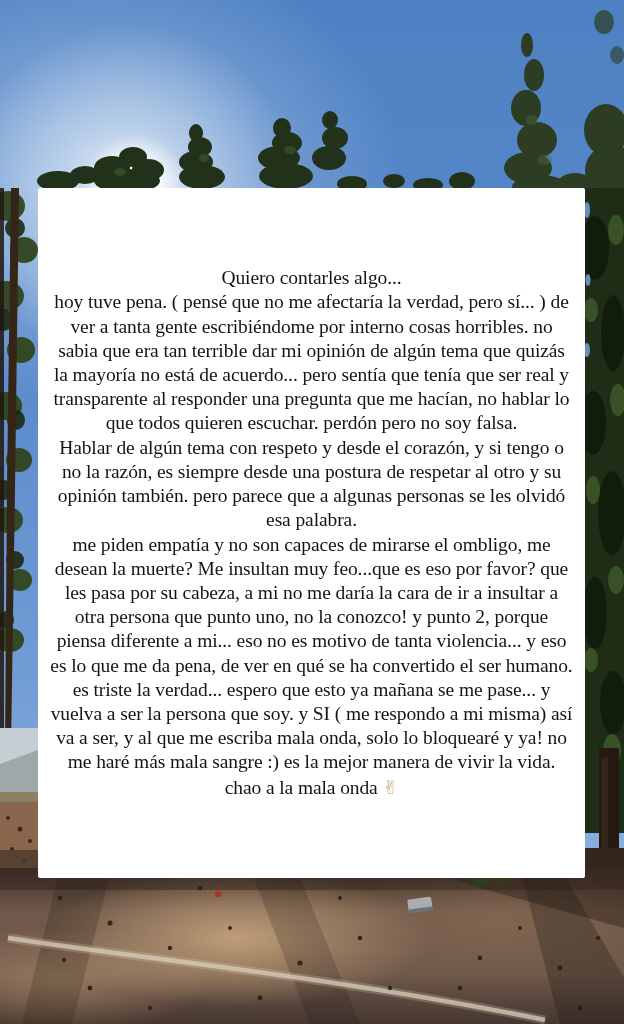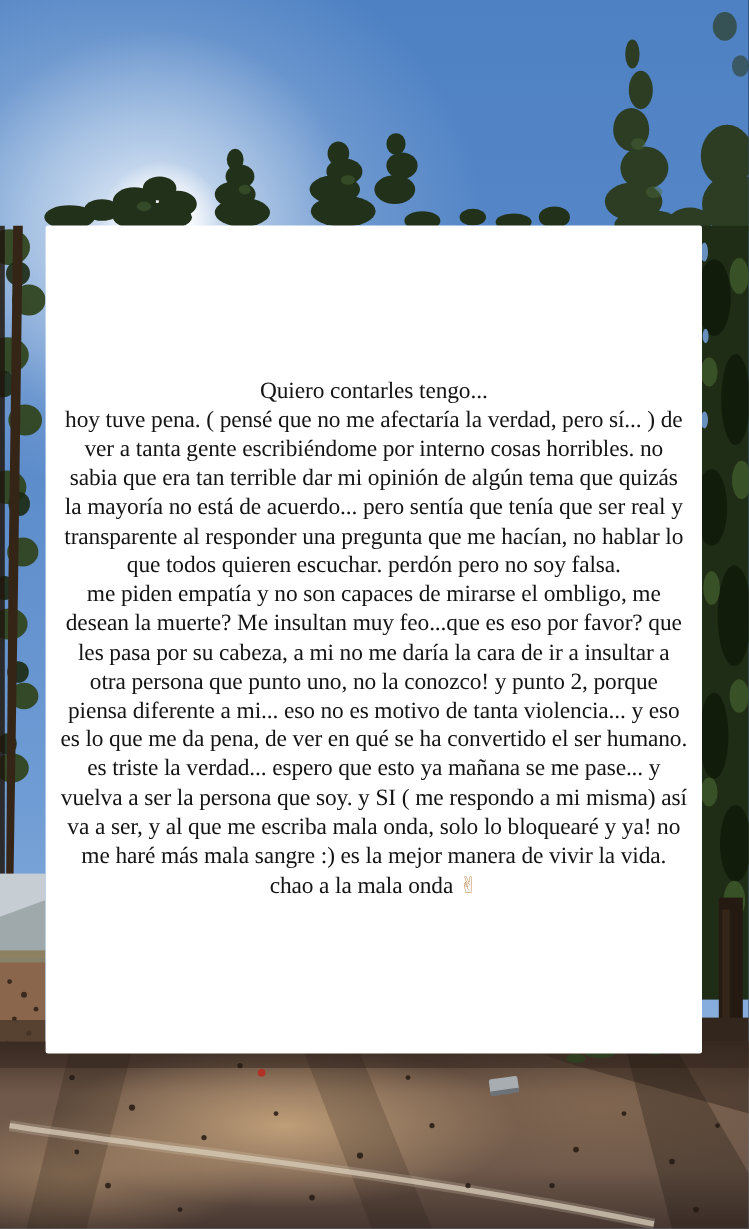--- a/index.html
+++ b/index.html
@@ -204,19 +204,20 @@
       <g fill="#2c4220" opacity=".8">
         <ellipse cx="500" cy="8" rx="14" ry="6"></ellipse>
         <ellipse cx="545" cy="6" rx="10" ry="5"></ellipse>
         <ellipse cx="480" cy="14" rx="8" ry="4"></ellipse>
       </g>
     </svg>
   </div>
 
   <div class="card">
     <div class="card-text">
-        <p>Quiero contarles tengo...</p>
+        <p>Quiero contarles algo...</p>
         <p>hoy tuve pena. ( pensé que no me afectaría la verdad, pero sí... ) de ver a tanta gente escribiéndome por interno cosas horribles. no sabia que era tan terrible dar mi opinión de algún tema que quizás la mayoría no está de acuerdo... pero sentía que tenía que ser real y transparente al responder una pregunta que me hacían, no hablar lo que todos quieren escuchar. perdón pero no soy falsa.</p>
+        <p>Hablar de algún tema con respeto y desde el corazón, y si tengo o no la razón, es siempre desde una postura de respetar al otro y su opinión también. pero parece que a algunas personas se les olvidó esa palabra.</p>
         <p>me piden empatía y no son capaces de mirarse el ombligo, me desean la muerte? Me insultan muy feo...que es eso por favor? que les pasa por su cabeza, a mi no me daría la cara de ir a insultar a otra persona que punto uno, no la conozco! y punto 2, porque piensa diferente a mi... eso no es motivo de tanta violencia... y eso es lo que me da pena, de ver en qué se ha convertido el ser humano. es triste la verdad... espero que esto ya mañana se me pase... y vuelva a ser la persona que soy. y SI ( me respondo a mi misma) así va a ser, y al que me escriba mala onda, solo lo bloquearé y ya! no me haré más mala sangre :) es la mejor manera de vivir la vida. chao a la mala onda <span class="emoji hand">✌</span></p>
       </div>
   </div>
 
 </div>
 
 </body></html>

